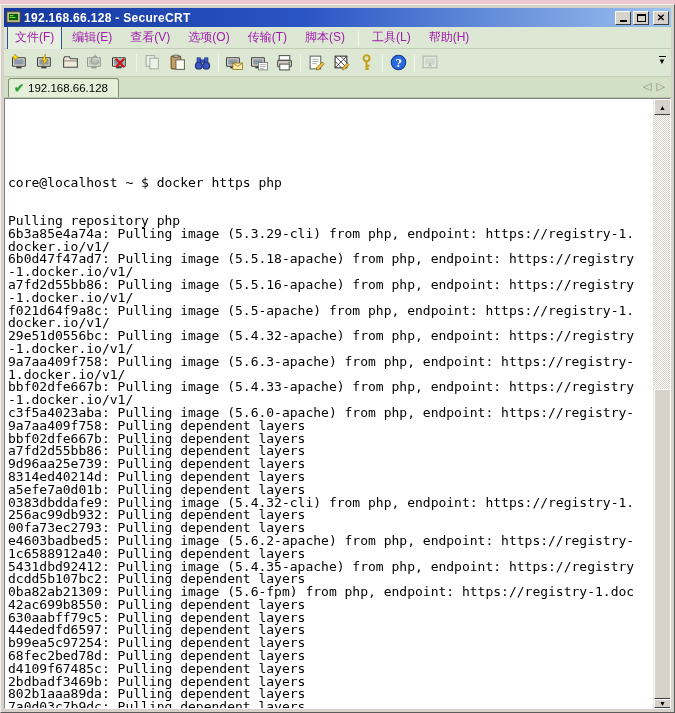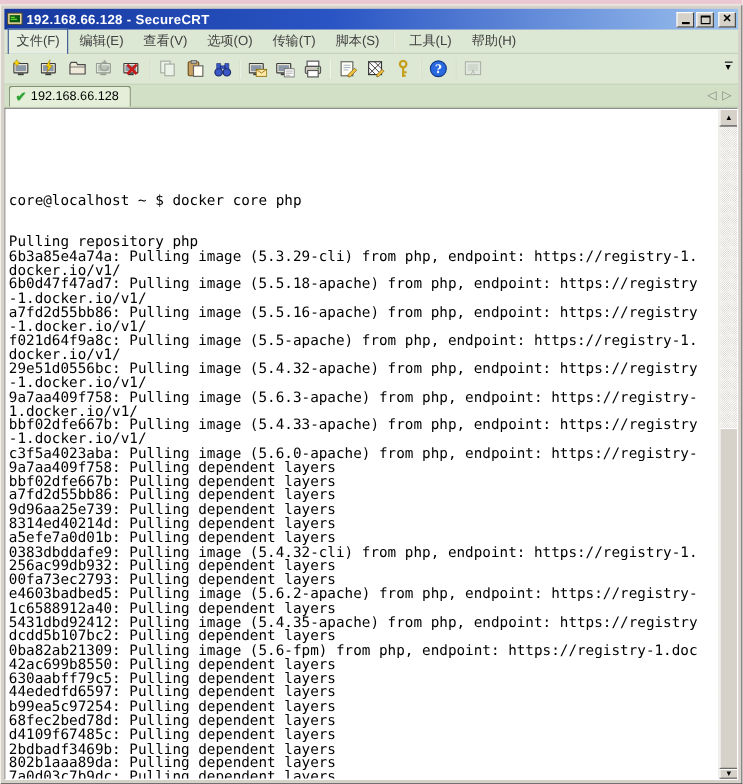--- a/index.html
+++ b/index.html
@@ -22,21 +22,21 @@
     border-color:#ffffff #404040 #404040 #ffffff; display:flex; align-items:center;
     justify-content:center; cursor:default; }
   .ctrl.close { margin-left:2px; }
   .glyph-min { width:7px; height:2px; background:#000; margin-top:7px; }
   .glyph-max { width:9px; height:8px; border:1px solid #000; border-top:2px solid #000; }
   .glyph-close { font-size:10px; font-weight:bold; color:#000; line-height:1; }
 
   
   .menubar { height:22px; background:#dce8d4; display:flex; align-items:center;
     padding-left:2px; flex:0 0 auto; border-bottom:1px solid #c2cfb6; }
-  .menu-item { font-size:12px; color:#404040; padding:2px 7px 3px; margin:0 1px; border:1px solid transparent; }
+  .menu-item { font-size:12px; color:#a21caf; padding:2px 7px 3px; margin:0 1px; border:1px solid transparent; }
   .menu-item.active { border:1px solid #31518f; background:#e6efdf; }
   .menu-sep { width:1px; height:16px; background:#a9b59d; border-right:1px solid #f0f5ea; margin:0 4px; }
 
   
   .toolbar { height:28px; background:#dce8d4; display:flex; align-items:center;
     padding-left:4px; flex:0 0 auto; position:relative; border-bottom:1px solid #c2cfb6; }
   .tb-btn { width:25px; height:24px; display:flex; align-items:center; justify-content:center;
     background:transparent; border:1px solid transparent; }
   .tb-btn svg { width:17px; height:17px; }
   .tb-btn.disabled svg { filter:grayscale(1); opacity:.45; }
@@ -252,21 +252,21 @@
       <span class="label">192.168.66.128</span>
     </div>
     <div class="tab-arrows">
       <span>◁</span>
       <span>▷</span>
     </div>
   </div>
 
   <div class="termwrap">
     <div class="screen" id="screen">
-      <div class="term-line"><span class="prompt-user">core@localhost</span><span> ~ $ </span><span>docker core php</span></div>
+      <div class="term-line"><span class="prompt-user">core@localhost</span><span> ~ $ </span><span>docker https php</span></div>
       <div id="lines"><div class="term-line">Pulling repository php</div><div class="term-line">6b3a85e4a74a: Pulling image (5.3.29-cli) from php, endpoint: https://registry-1.</div><div class="term-line">docker.io/v1/</div><div class="term-line">6b0d47f47ad7: Pulling image (5.5.18-apache) from php, endpoint: https://registry</div><div class="term-line">-1.docker.io/v1/</div><div class="term-line">a7fd2d55bb86: Pulling image (5.5.16-apache) from php, endpoint: https://registry</div><div class="term-line">-1.docker.io/v1/</div><div class="term-line">f021d64f9a8c: Pulling image (5.5-apache) from php, endpoint: https://registry-1.</div><div class="term-line">docker.io/v1/</div><div class="term-line">29e51d0556bc: Pulling image (5.4.32-apache) from php, endpoint: https://registry</div><div class="term-line">-1.docker.io/v1/</div><div class="term-line">9a7aa409f758: Pulling image (5.6.3-apache) from php, endpoint: https://registry-</div><div class="term-line">1.docker.io/v1/</div><div class="term-line">bbf02dfe667b: Pulling image (5.4.33-apache) from php, endpoint: https://registry</div><div class="term-line">-1.docker.io/v1/</div><div class="term-line">c3f5a4023aba: Pulling image (5.6.0-apache) from php, endpoint: https://registry-</div><div class="term-line">9a7aa409f758: Pulling dependent layers</div><div class="term-line">bbf02dfe667b: Pulling dependent layers</div><div class="term-line">a7fd2d55bb86: Pulling dependent layers</div><div class="term-line">9d96aa25e739: Pulling dependent layers</div><div class="term-line">8314ed40214d: Pulling dependent layers</div><div class="term-line">a5efe7a0d01b: Pulling dependent layers</div><div class="term-line">0383dbddafe9: Pulling image (5.4.32-cli) from php, endpoint: https://registry-1.</div><div class="term-line">256ac99db932: Pulling dependent layers</div><div class="term-line">00fa73ec2793: Pulling dependent layers</div><div class="term-line">e4603badbed5: Pulling image (5.6.2-apache) from php, endpoint: https://registry-</div><div class="term-line">1c6588912a40: Pulling dependent layers</div><div class="term-line">5431dbd92412: Pulling image (5.4.35-apache) from php, endpoint: https://registry</div><div class="term-line">dcdd5b107bc2: Pulling dependent layers</div><div class="term-line">0ba82ab21309: Pulling image (5.6-fpm) from php, endpoint: https://registry-1.doc</div><div class="term-line">42ac699b8550: Pulling dependent layers</div><div class="term-line">630aabff79c5: Pulling dependent layers</div><div class="term-line">44ededfd6597: Pulling dependent layers</div><div class="term-line">b99ea5c97254: Pulling dependent layers</div><div class="term-line">68fec2bed78d: Pulling dependent layers</div><div class="term-line">d4109f67485c: Pulling dependent layers</div><div class="term-line">2bdbadf3469b: Pulling dependent layers</div><div class="term-line">802b1aaa89da: Pulling dependent layers</div><div class="term-line">7a0d03c7b9dc: Pulling dependent layers</div></div>
       
     </div>
     <div class="scrollbar">
       <div class="sb-btn sb-up">
           <span>▲</span>
         </div>
       <div class="sb-thumb"></div>
       <div class="sb-btn sb-downstub">
           <span>▼</span>

